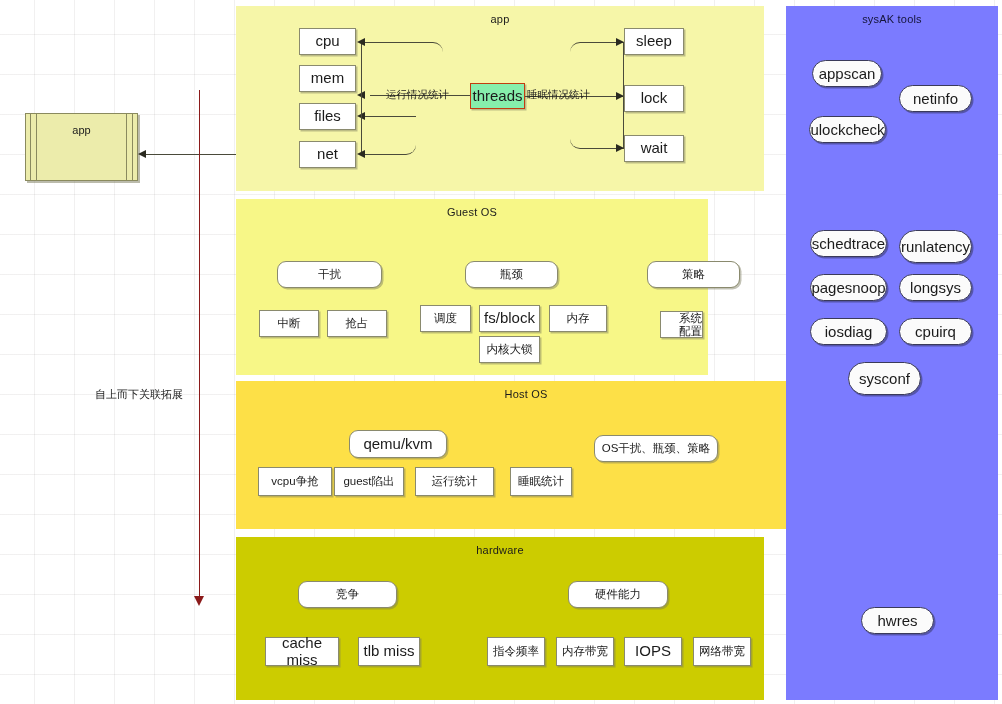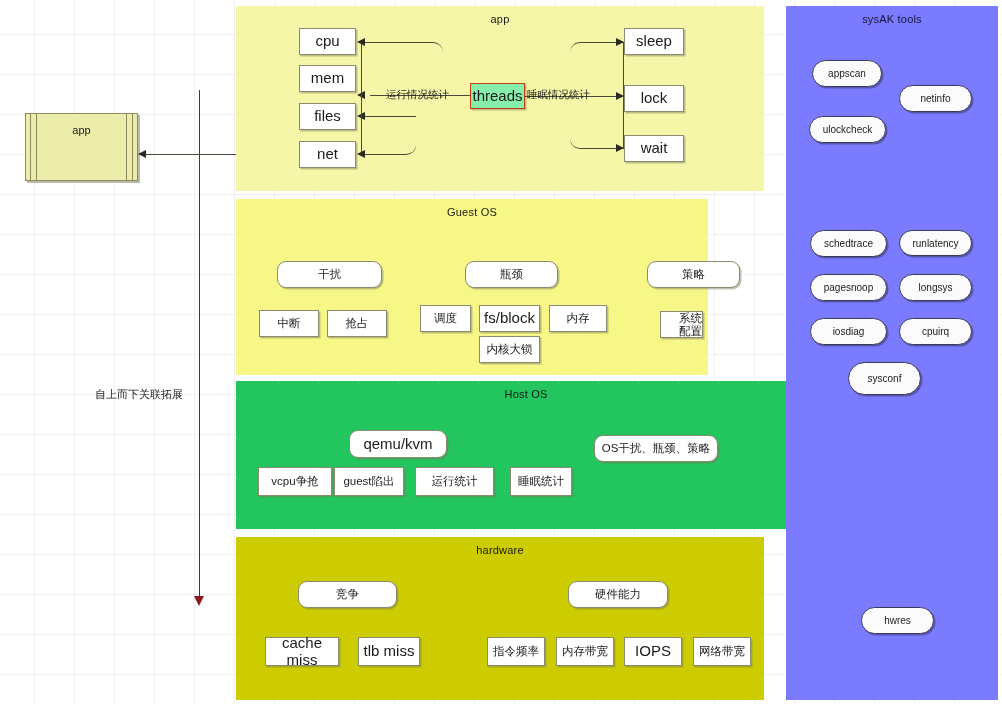--- a/index.html
+++ b/index.html
@@ -155,21 +155,21 @@
   .tool-pill {
     position: absolute;
     box-sizing: border-box;
     background: #fbfbfb;
     border: 1px solid #3a3a5a;
     border-radius: 999px;
     box-shadow: 1.5px 1.5px 0 rgba(40,40,70,0.45);
     display: flex;
     align-items: center;
     justify-content: center;
-    font-size: 10px;
+    font-size: 15px;
     color: #1b1b1b;
   }
 </style>
 </head>
 <body>
 
 <div id="canvas-grid"></div>
 
 <div class="component-box" style="left:25px; top:113px; width:113px; height:68px;">
   <div class="bar-l"></div>
@@ -272,21 +272,21 @@
   <span>内核大锁</span>
 </div>
 
 <div class="node round cn" style="left:647px; top:261px; width:93px; height:27px;">
   <span>策略</span>
 </div>
 <div class="node cn" style="left:660px; top:311px; width:43px; height:27px;padding-left:18px;">
   <span>系统配置</span>
 </div>
 
-<div class="layer" style="left:236px; top:381px; width:580px; height:148px; background:#22c55e;">
+<div class="layer" style="left:236px; top:381px; width:580px; height:148px; background:#fde047;">
   <div class="layer-title">Host OS</div>
 </div>
 
 <div class="node round" style="left:349px; top:430px; width:98px; height:28px;">
   <span>qemu/kvm</span>
 </div>
 <div class="node cn" style="left:258px; top:467px; width:74px; height:29px;">
   <span>vcpu争抢</span>
 </div>
 <div class="node cn" style="left:334px; top:467px; width:70px; height:29px;">
@@ -342,21 +342,21 @@
 <div class="tool-pill" style="left:899px; top:85px; width:73px; height:27px;">
   <span>netinfo</span>
 </div>
 <div class="tool-pill" style="left:809px; top:116px; width:77px; height:27px;">
   <span>ulockcheck</span>
 </div>
 
 <div class="tool-pill" style="left:810px; top:230px; width:77px; height:27px;">
   <span>schedtrace</span>
 </div>
-<div class="tool-pill" style="left:899px; top:230px; width:73px; height:26px;">
+<div class="tool-pill" style="left:899px; top:230px; width:73px; height:33px;">
   <span>runlatency</span>
 </div>
 <div class="tool-pill" style="left:810px; top:274px; width:77px; height:27px;">
   <span>pagesnoop</span>
 </div>
 <div class="tool-pill" style="left:899px; top:274px; width:73px; height:27px;">
   <span>longsys</span>
 </div>
 <div class="tool-pill" style="left:810px; top:318px; width:77px; height:27px;">
   <span>iosdiag</span>

